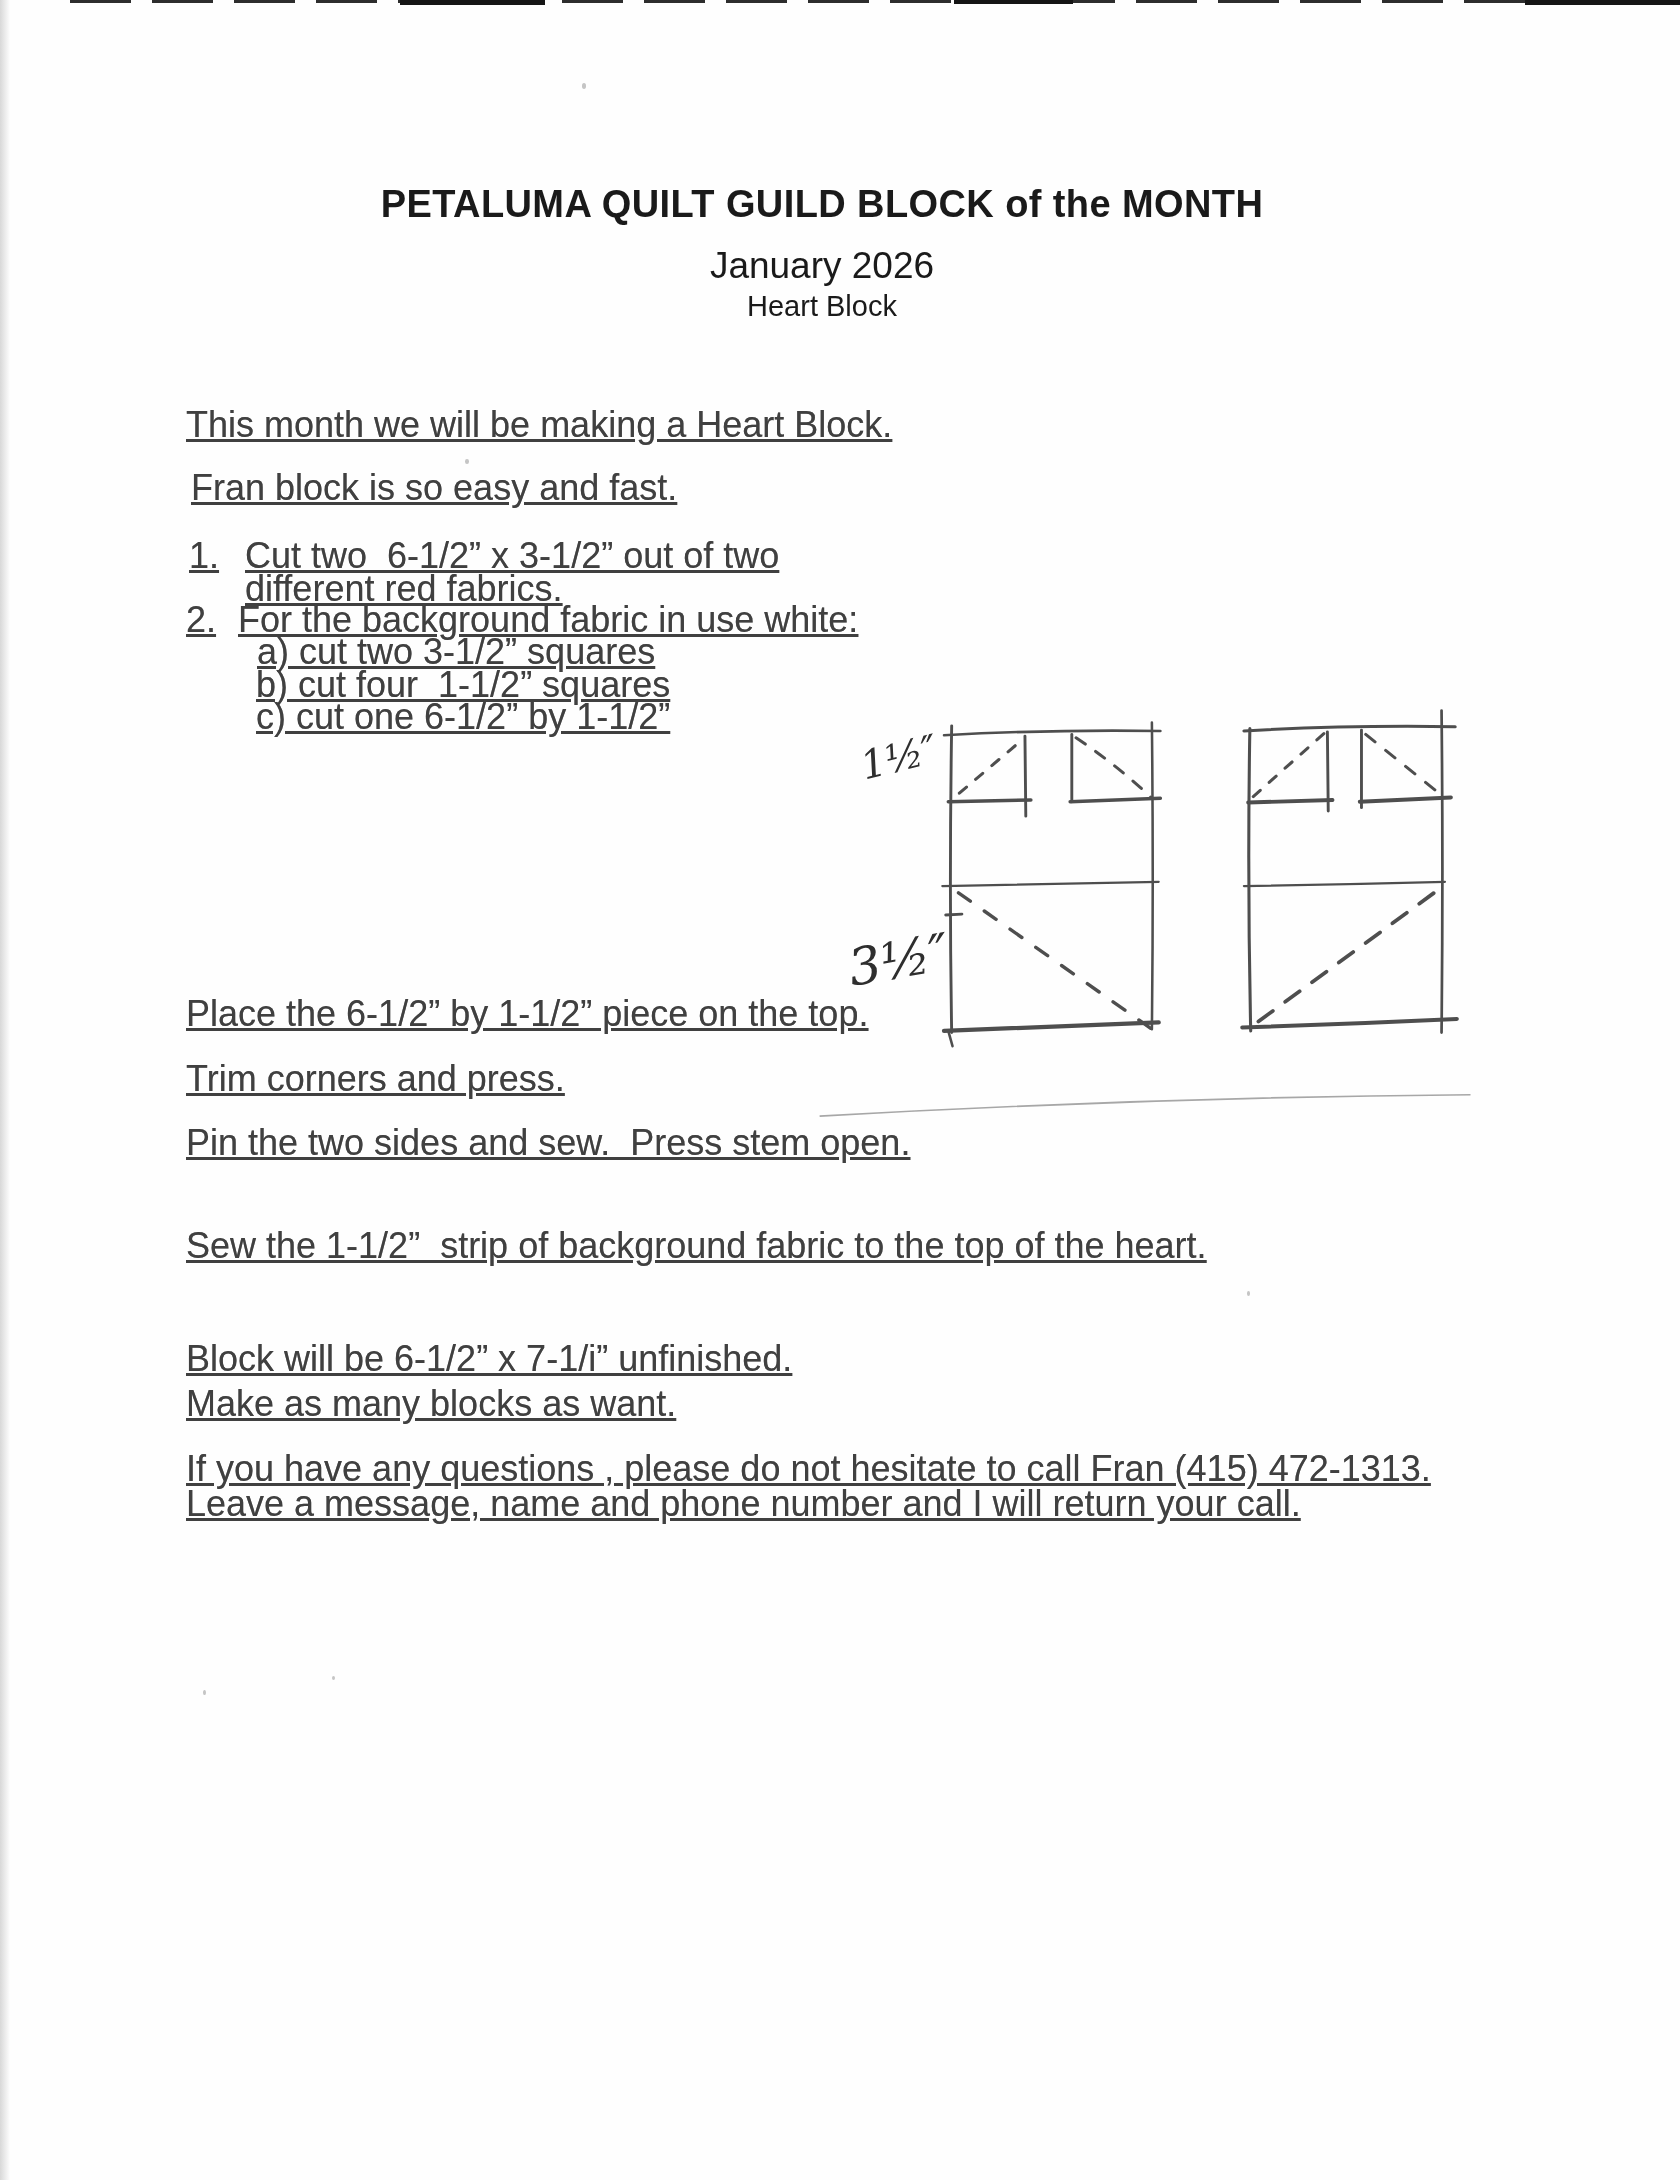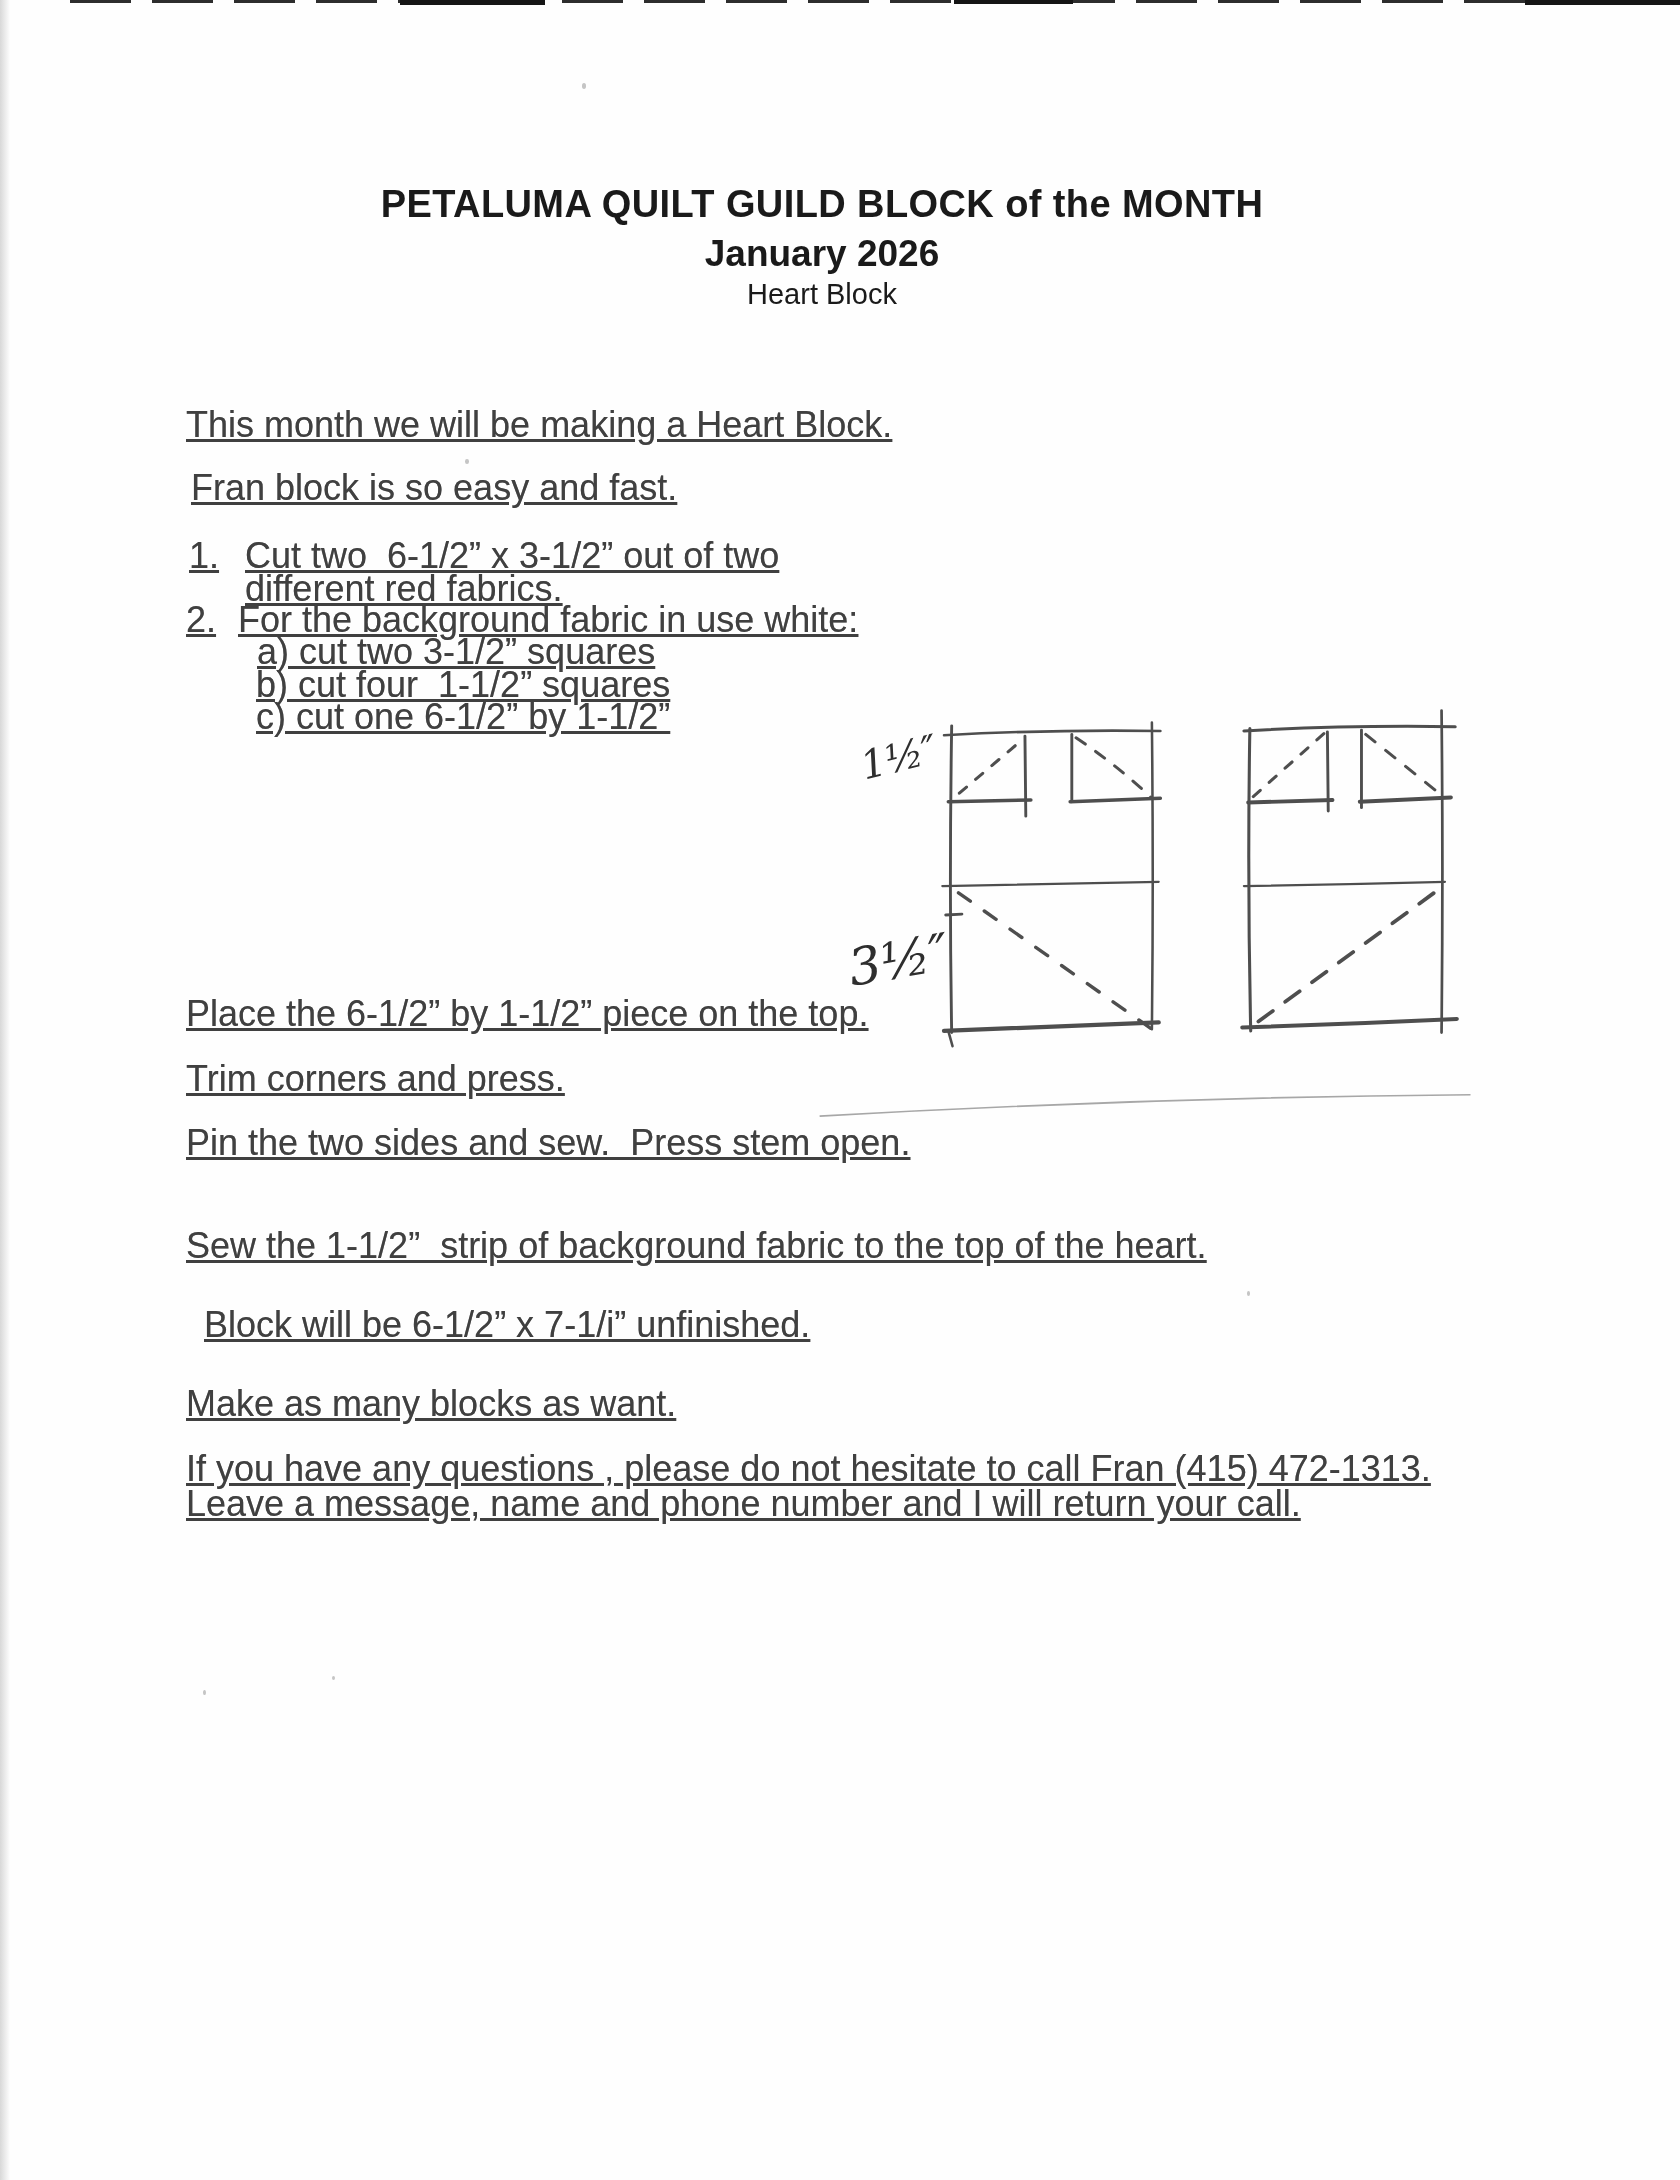--- a/index.html
+++ b/index.html
@@ -15,21 +15,21 @@
   .t{
     font-size:36px;
     line-height:34px;
     white-space:pre;
     color:#404040;
     text-shadow:0 0 0.5px rgba(20,20,20,.45);
     text-decoration:underline;
   }
   .title-wrap{left:0;right:37px;top:182px;text-align:center;}
   .title1{font-weight:bold;font-size:38px;line-height:44px;letter-spacing:0.4px;white-space:pre;}
-  .title2{font-weight:bold;font-size:37px;line-height:43px;margin-top:6px;white-space:pre;}
+  .title2{font-weight:normal;font-size:37px;line-height:43px;margin-top:18px;white-space:pre;}
   .title3{font-size:29px;line-height:34px;margin-top:1.7px;white-space:pre;text-align:center;}
   .edge-left{
     left:0;top:0;width:10.2px;height:2181px;
     background:linear-gradient(to right,#d8d8d8,rgba(255,255,255,0));
   }
   .scan-top{
     left:70px;right:0;top:0;height:3.4px;
     background:repeating-linear-gradient(90deg,#1b1b1b 0 61px,rgba(0,0,0,0) 61px 82px);
     opacity:.92;
   }
@@ -108,19 +108,19 @@
   <div class="abs t" style="left:186px;top:603px;">2.</div>
   <div class="abs t" style="left:238px;top:603px;">For the background fabric in use white:</div>
   <div class="abs t" style="left:257px;top:635px;">a) cut two 3-1/2” squares</div>
   <div class="abs t" style="left:256px;top:668px;">b) cut four  1-1/2” squares</div>
   <div class="abs t" style="left:256px;top:700px;">c) cut one 6-1/2” by 1-1/2”</div>
 
   <div class="abs t" style="left:186px;top:997px;">Place the 6-1/2” by 1-1/2” piece on the top.</div>
   <div class="abs t" style="left:186px;top:1062px;">Trim corners and press.</div>
   <div class="abs t" style="left:186px;top:1126px;">Pin the two sides and sew.  Press stem open.</div>
   <div class="abs t" style="left:186px;top:1229px;">Sew the 1-1/2”  strip of background fabric to the top of the heart.</div>
-  <div class="abs t" style="left:186px;top:1308px;margin-left:18px;">Block will be 6-1/2” x 7-1/i” unfinished.</div>
+  <div class="abs t" style="left:186px;top:1342px;">Block will be 6-1/2” x 7-1/i” unfinished.</div>
   <div class="abs t" style="left:186px;top:1387px;">Make as many blocks as want.</div>
   <div class="abs t" style="left:186px;top:1452px;">If you have any questions , please do not hesitate to call Fran (415) 472-1313.</div>
   <div class="abs t" style="left:186px;top:1487px;">Leave a message, name and phone number and I will return your call.</div>
 
 </div>
 
 
 </body></html>

